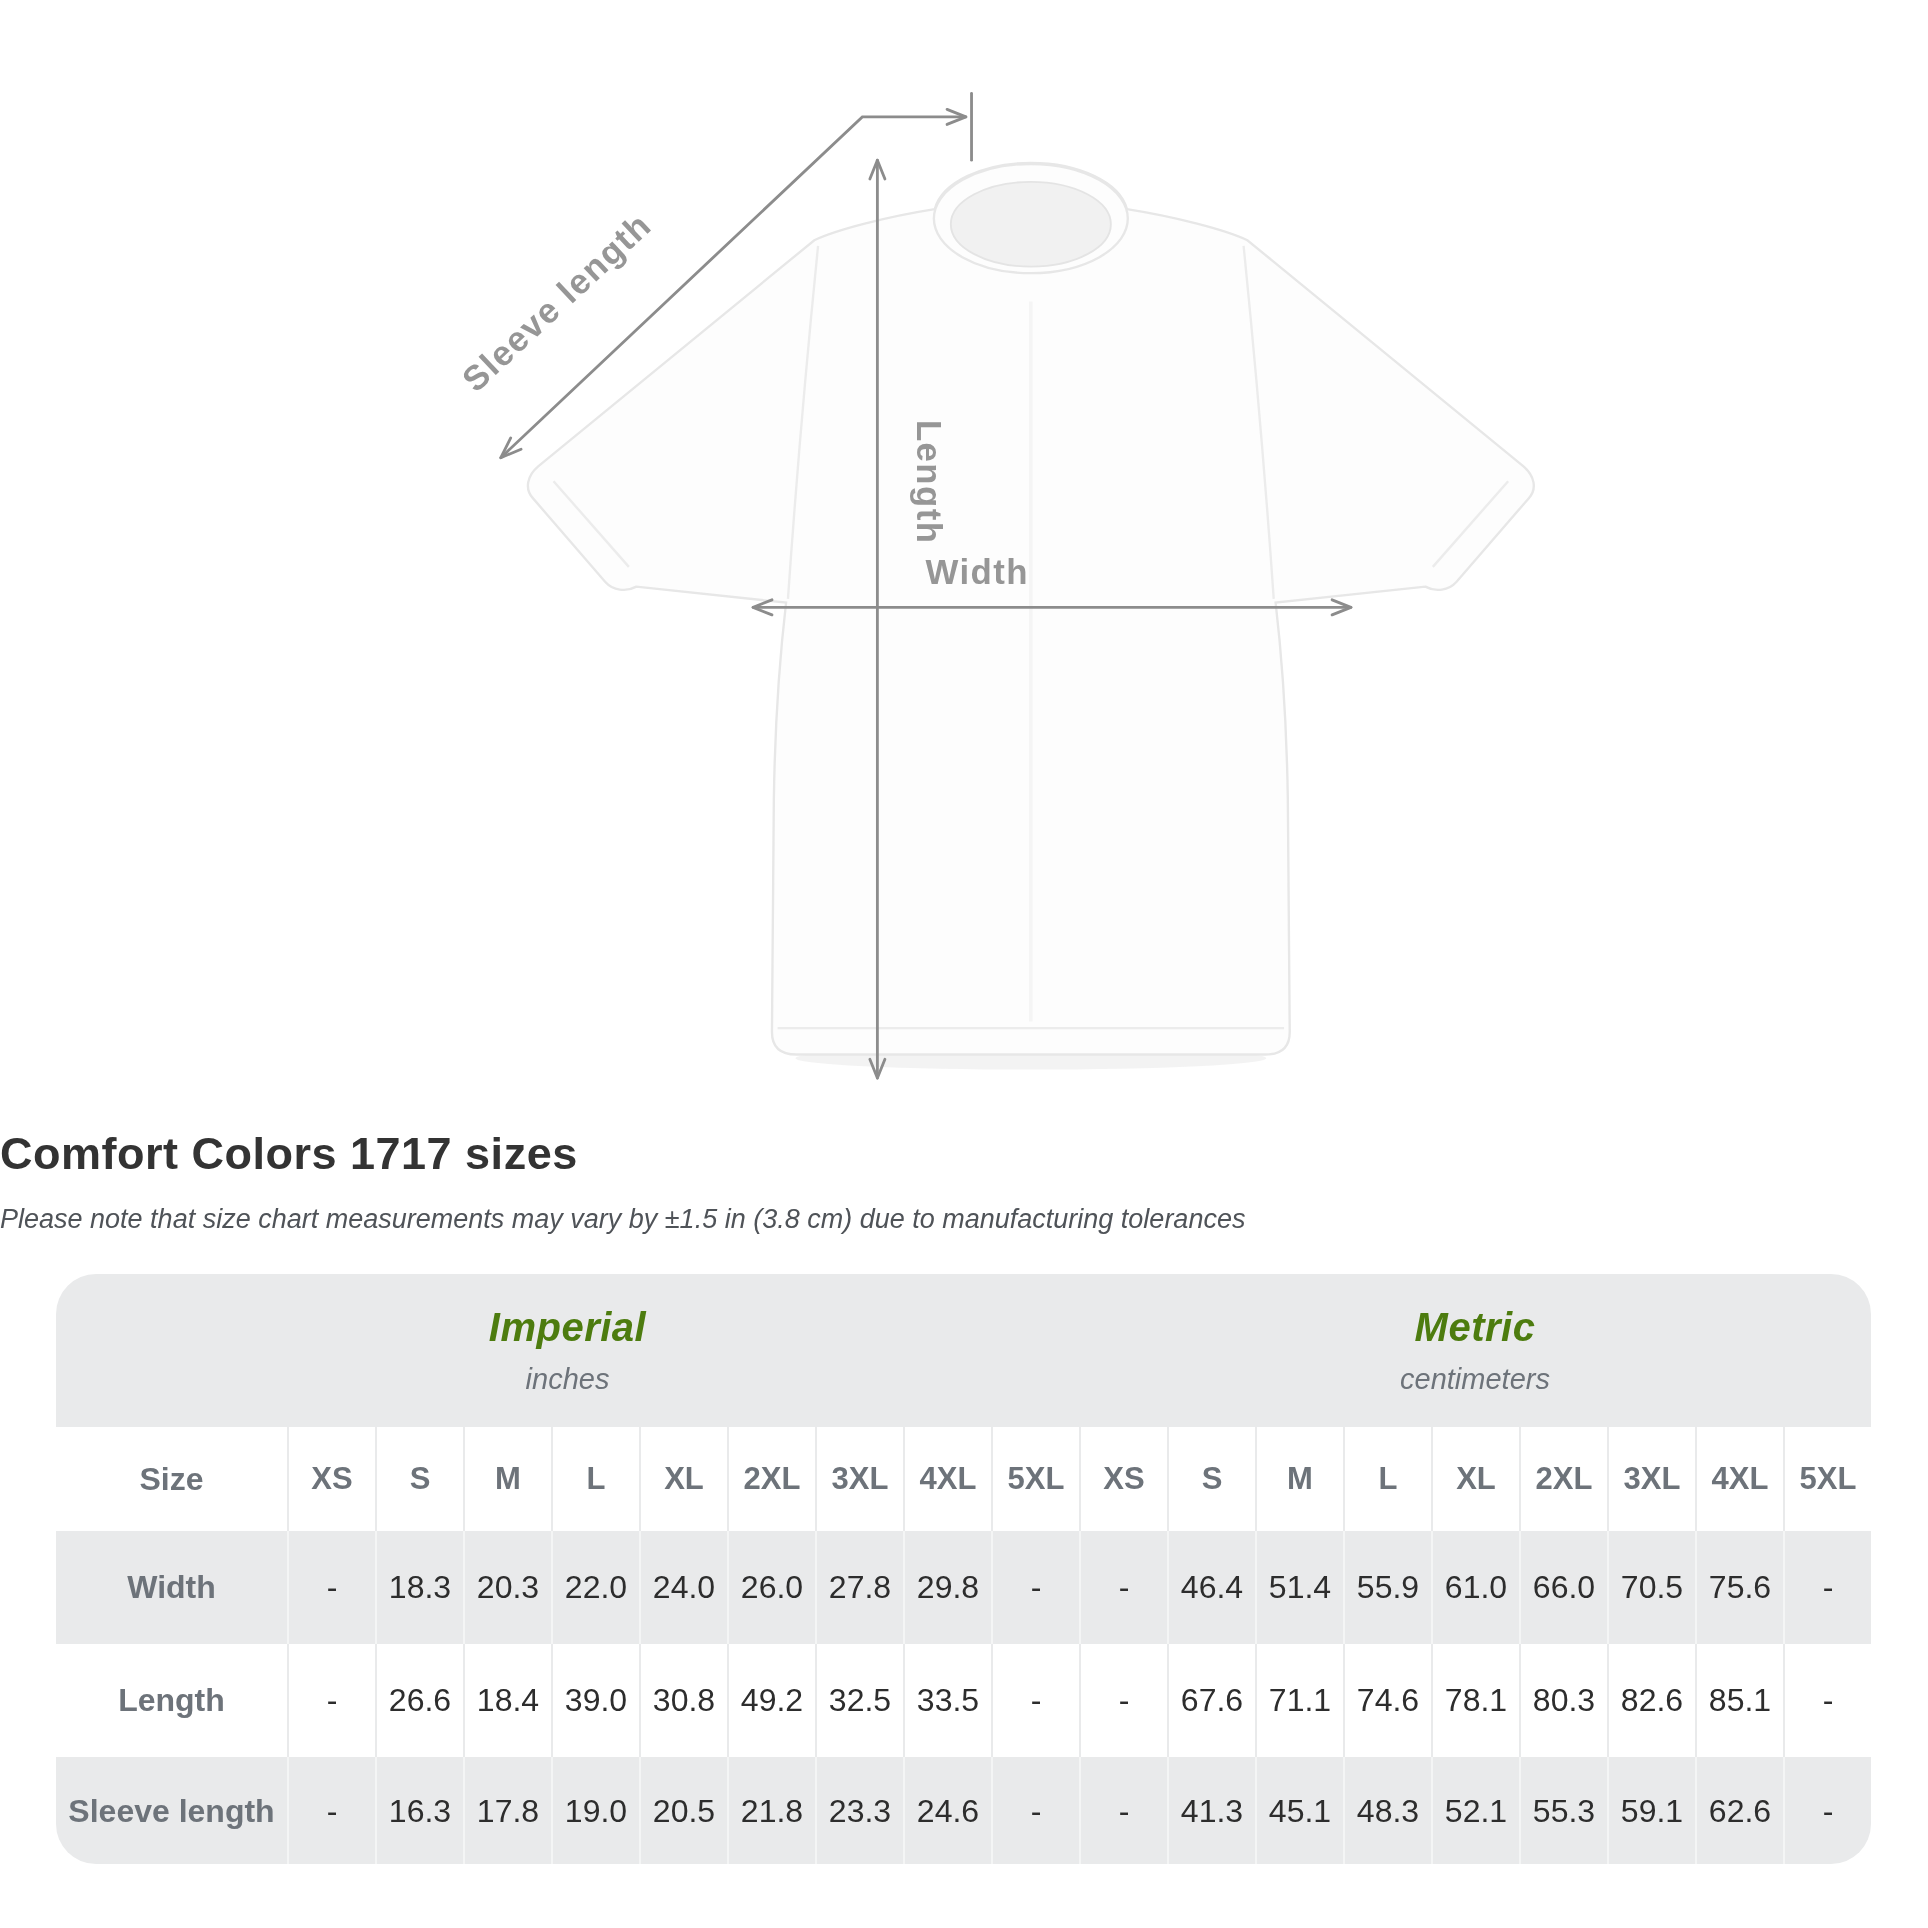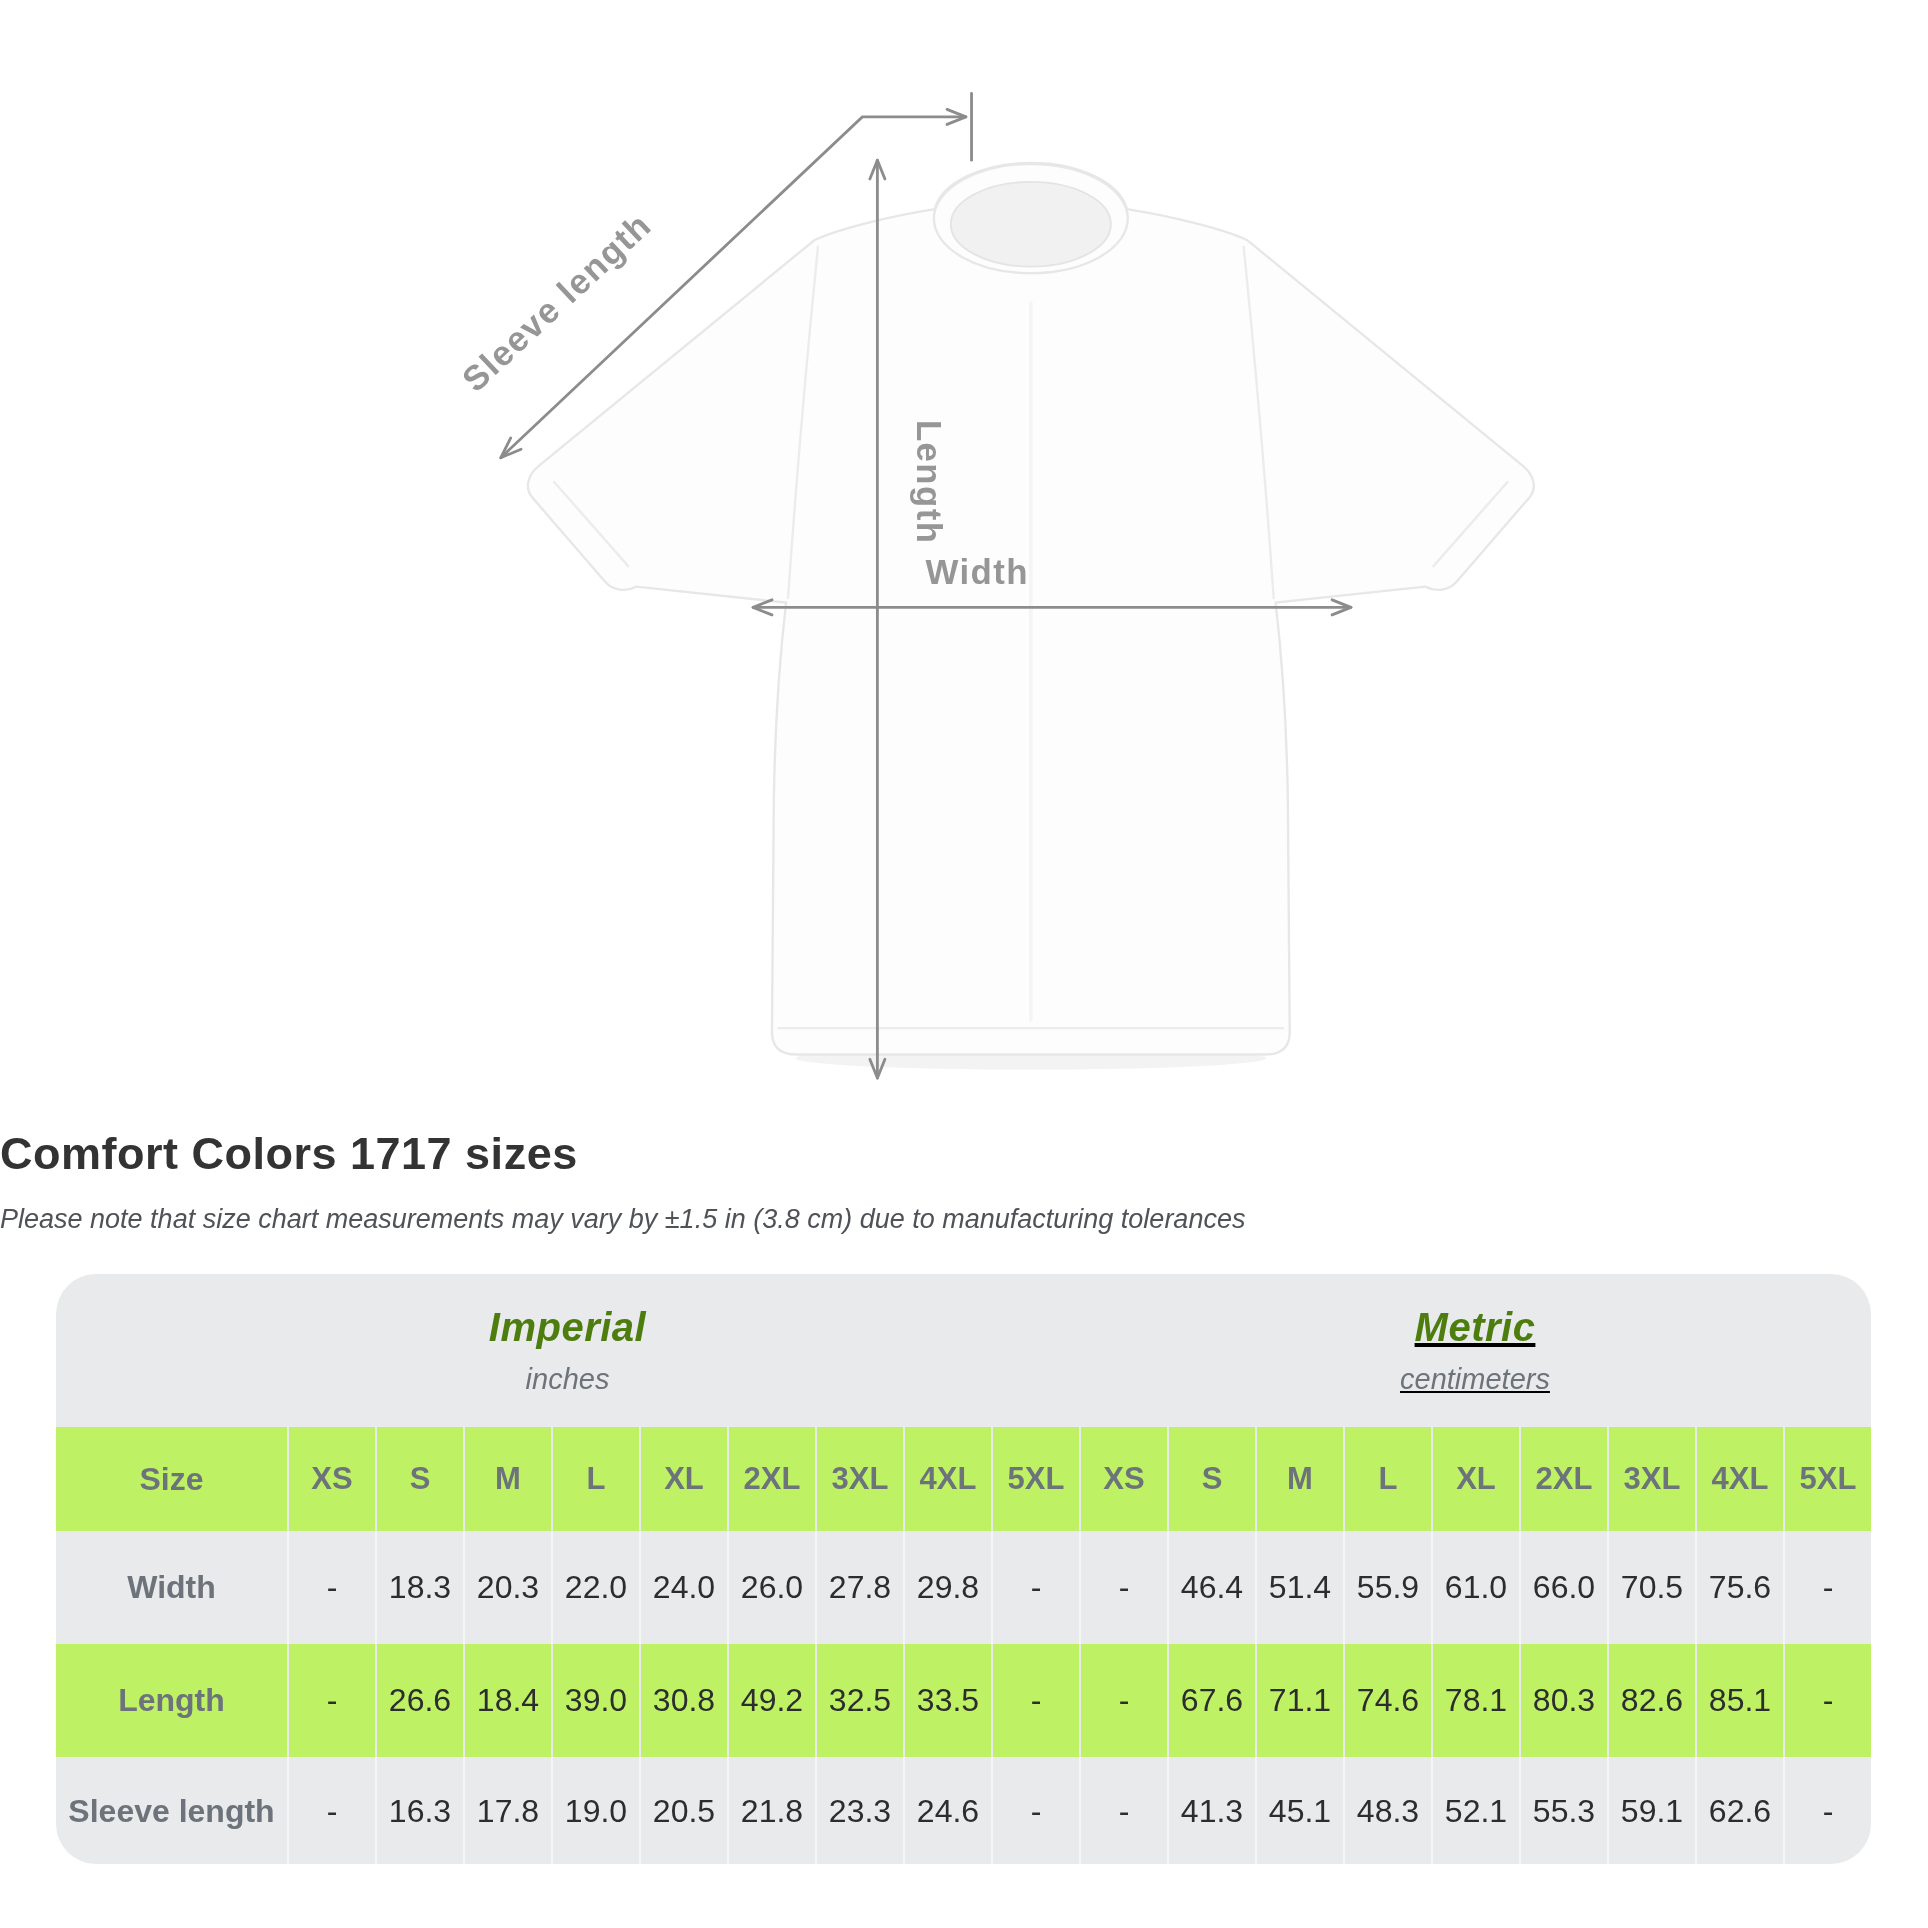--- a/index.html
+++ b/index.html
@@ -22,25 +22,25 @@
 
   
   .size-table{
     position:absolute;left:56px;top:1274px;width:1815px;height:590px;
     background:#e9eaeb;border-radius:40px;overflow:hidden;
     display:grid;grid-template-columns:231px repeat(18,1fr);
     grid-template-rows:153px 104px 113px 113px 108px;
   }
   .unit-cell{display:flex;flex-direction:column;align-items:center;justify-content:center;gap:13px;}
   .unit-a{grid-column:1/11;grid-row:1;}
-  .unit-b{grid-column:11/20;grid-row:1;text-decoration:underline;}
+  .unit-b{grid-column:11/20;grid-row:1;}
   .unit-title{font-size:40px;font-weight:bold;font-style:italic;color:#4d7c0f;letter-spacing:0.5px;}
   .unit-sub{font-size:29px;font-style:italic;color:#6d737a;}
   .cell{display:flex;align-items:center;justify-content:center;}
-  .bg-w{background:#bef264;}
+  .bg-w{background:#ffffff;}
   .sep-on-w{border-left:2.8px solid #e9eaeb;}
   .sep-on-g{border-left:2.8px solid #f4f5f5;}
   .hdr{font-weight:bold;color:#6d737a;font-size:31px;}
   .lbl{font-weight:bold;color:#6d737a;font-size:32px;}
   .val{color:#2d2d2d;font-size:32px;}
 </style>
 </head>
 <body>
 
 <div class="stage">

